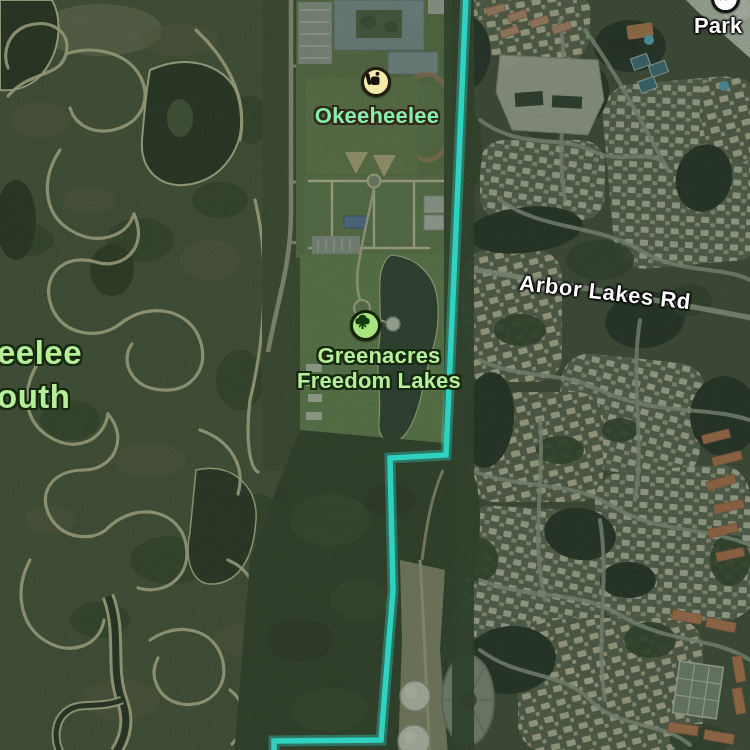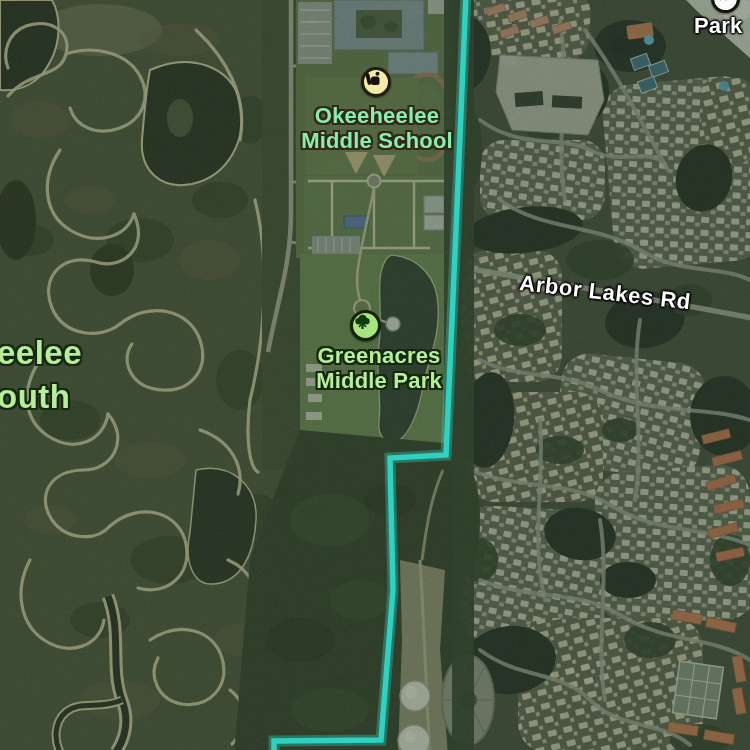--- a/index.html
+++ b/index.html
@@ -347,26 +347,25 @@
 <div class="poi poi-publix">
   <svg width="17" height="14" viewBox="0 0 17 14">
     <path d="M1,1 L4,1 L6,8 L13,8 L15,3" fill="none" stroke="#101010" stroke-width="1.8"></path>
     <circle cx="6.5" cy="11.5" r="1.7" fill="#101010"></circle>
     <circle cx="12" cy="11.5" r="1.7" fill="#101010"></circle>
   </svg>
 </div>
 
 <div class="lbl school-label halo-brown">
   <span class="ln">Okeeheelee</span>
-  <span class="ln">Middle School</span>
 </div>
 
 <div class="lbl park-label halo-green">
   <span class="ln">Greenacres</span>
-  <span class="ln">Middle Park</span>
+  <span class="ln">Freedom Lakes</span>
 </div>
 
 <div class="lbl south-label halo-green">
   <span class="ln">eelee</span>
   <span class="ln">outh</span>
 </div>
 
 <div class="lbl road-label halo-black">Arbor Lakes Rd</div>
 
 <div class="lbl publix-label halo-black">Park</div>

